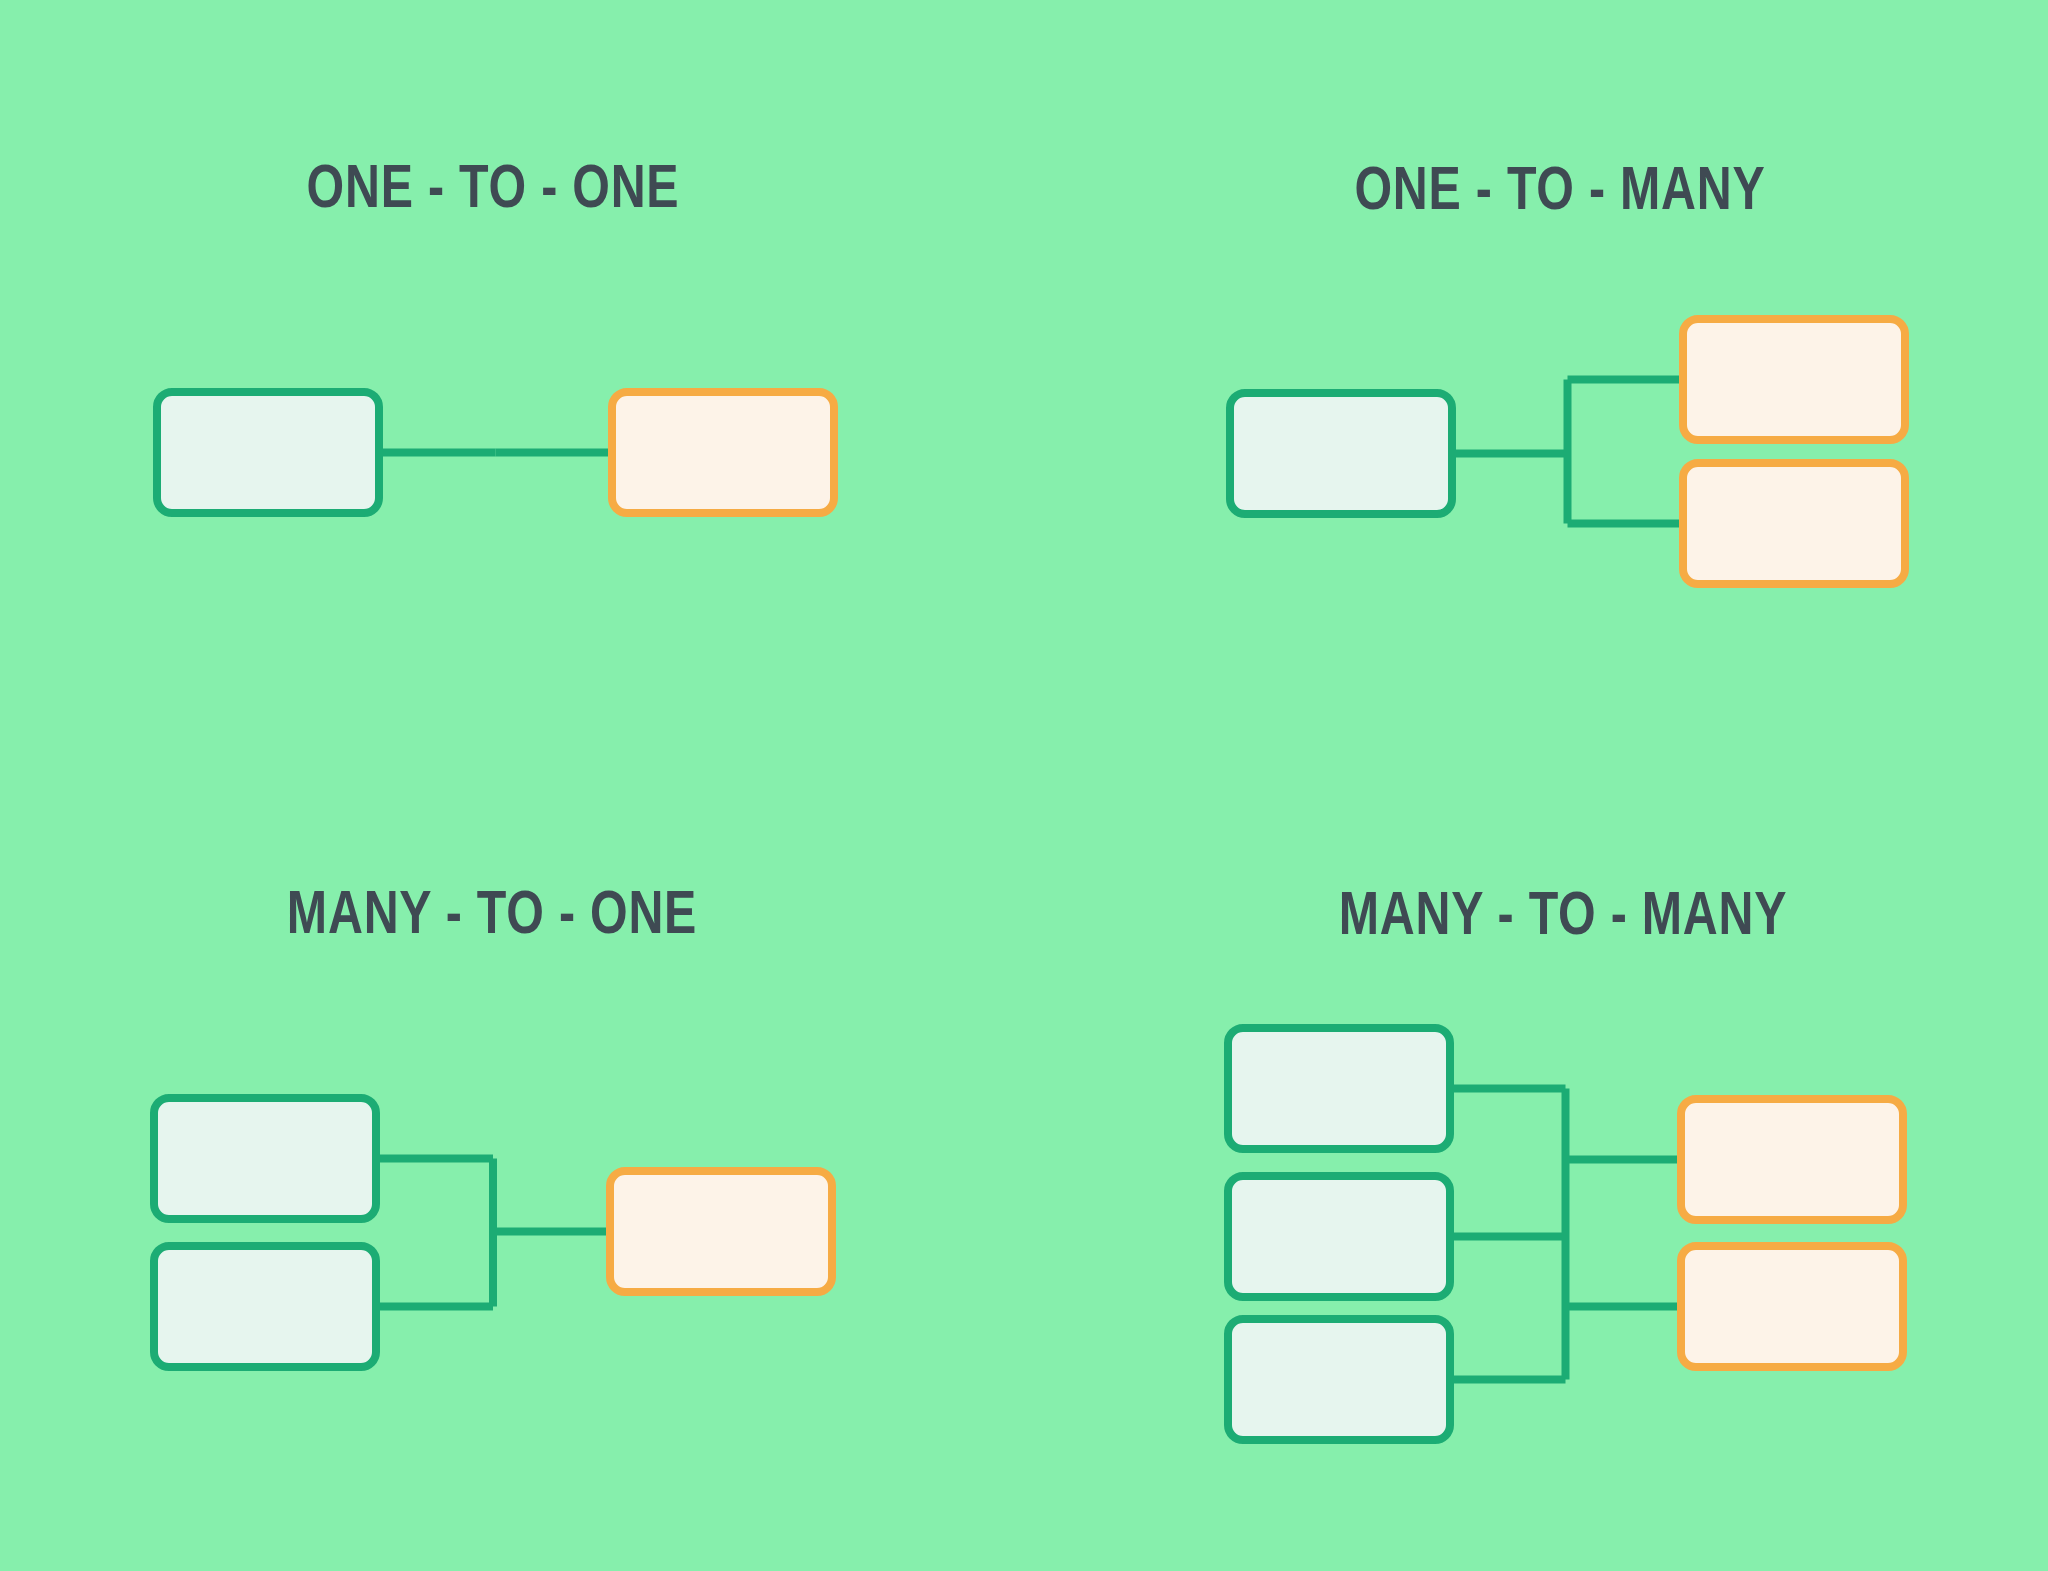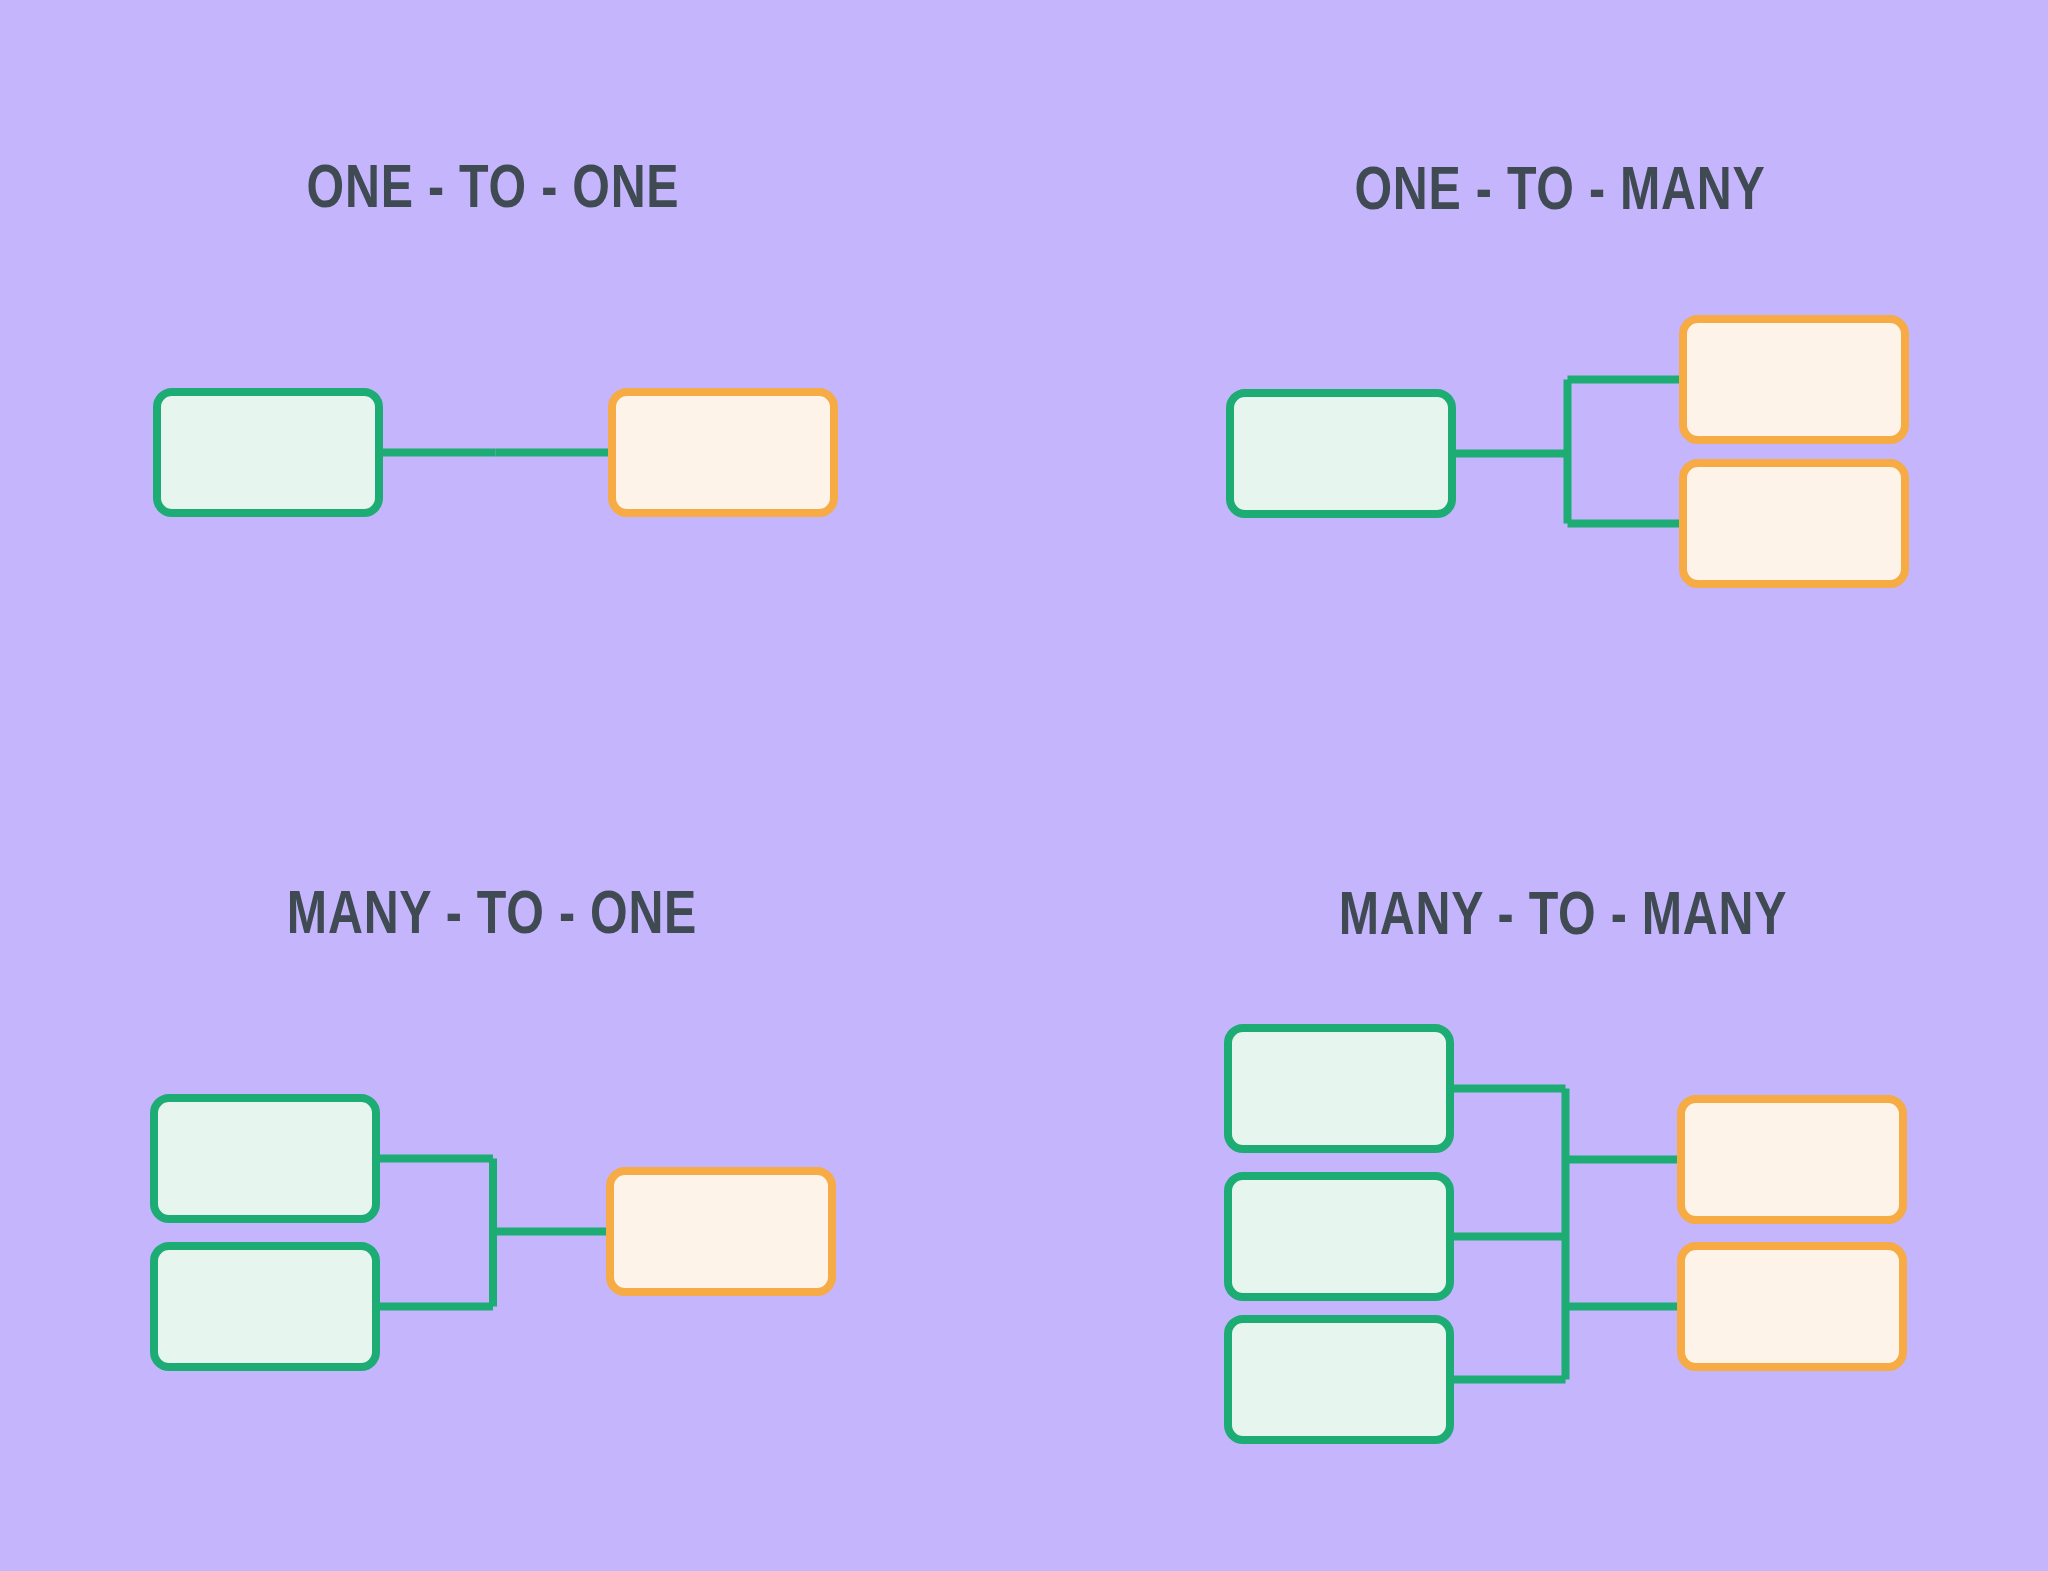--- a/index.html
+++ b/index.html
@@ -4,21 +4,21 @@
 <style>
   html, body {
     margin: 0;
     padding: 0;
     background: #ffffff;
   }
   .stage {
     position: relative;
     width: 2048px;
     height: 1571px;
-    background: #c4b5fd;
+    background: #86efac;
     overflow: hidden;
     font-family: "Liberation Sans", sans-serif;
   }
   #diagram-svg {
     position: absolute;
     left: 0;
     top: 0;
   }
   .diagram-title {
     position: absolute;

